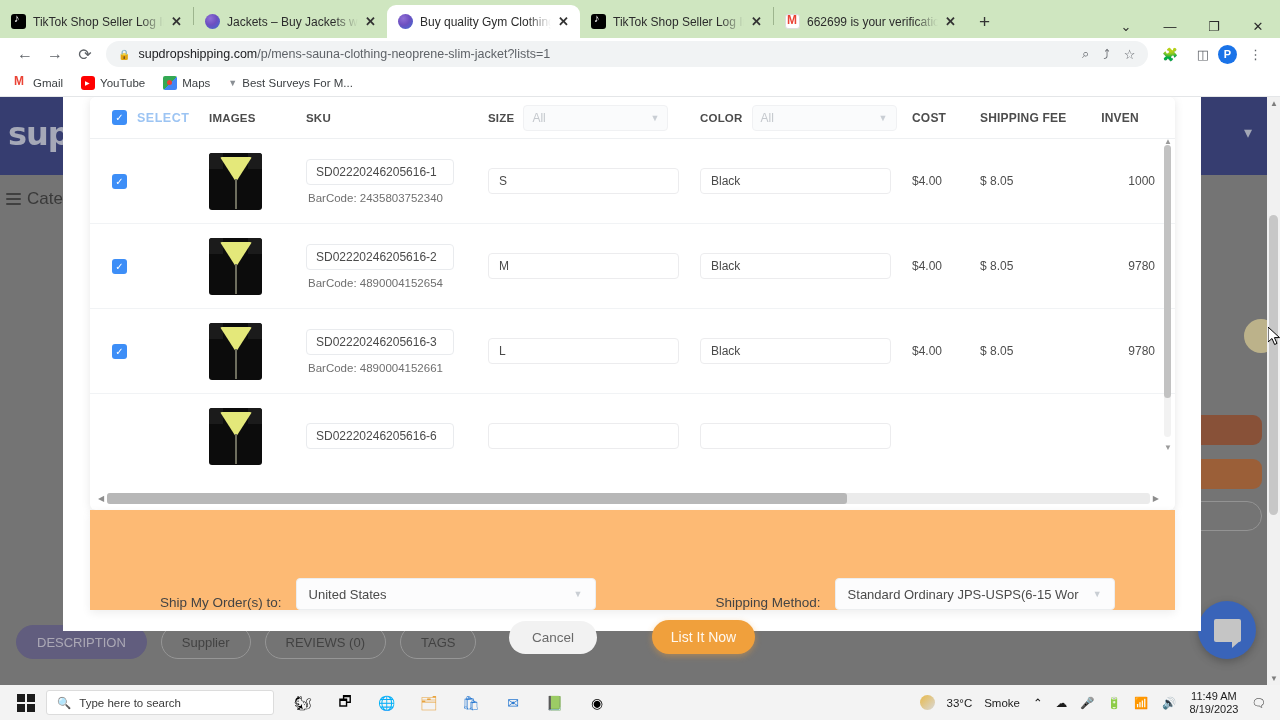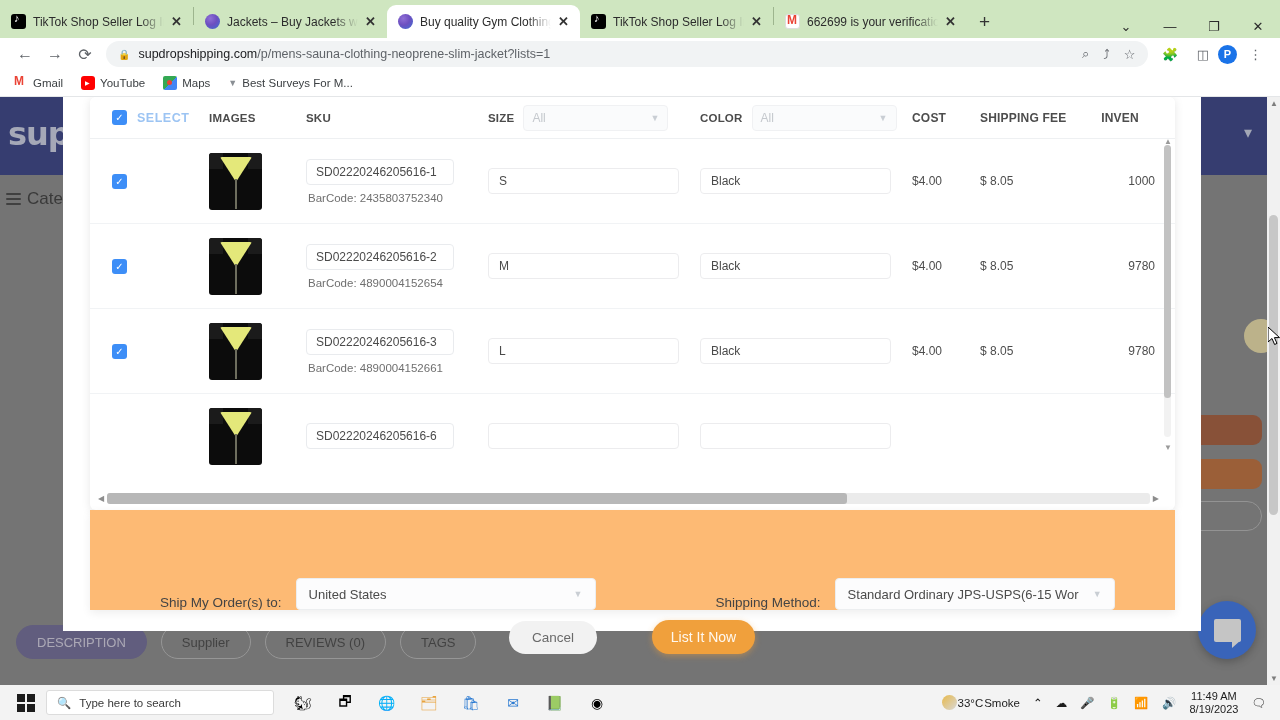--- a/index.html
+++ b/index.html
@@ -277,21 +277,21 @@
   .wl span { background: #1c1c1c; display: block; }
   .tb-search {
     width: 228px; height: 25px; background: #fff; border-radius: 3px;
     display: flex; align-items: center; gap: 8px; padding: 0 10px;
     font-size: 11.5px; color: #3a3a3a; border: 1px solid #dcdcdc;
   }
   .tb-apps { display: flex; align-items: center; gap: 16px; margin-left: 16px; }
   .tapp { width: 26px; height: 26px; border-radius: 4px; display: flex; align-items: center; justify-content: center; font-size: 14px; }
   .tray { margin-left: auto; display: flex; align-items: center; gap: 13px; font-size: 11.5px; color: #1c1c1c; padding-right: 8px; }
   .clock { text-align: center; line-height: 13px; font-size: 11px; }
-  .weather { display: flex; align-items: center; gap: 1px; font-size: 11.5px; }
+  .weather { display: flex; align-items: center; gap: 12px; font-size: 11.5px; }
   .sun { width: 15px; height: 15px; border-radius: 50%; background: linear-gradient(135deg,#e8b94a,#d8d8d8); }
 </style>
 </head>
 <body>
 
 <div id="screen">
 
   <div class="tabstrip">
     <div class="tab inactive">
       <span class="favicon fav-tiktok"></span>

